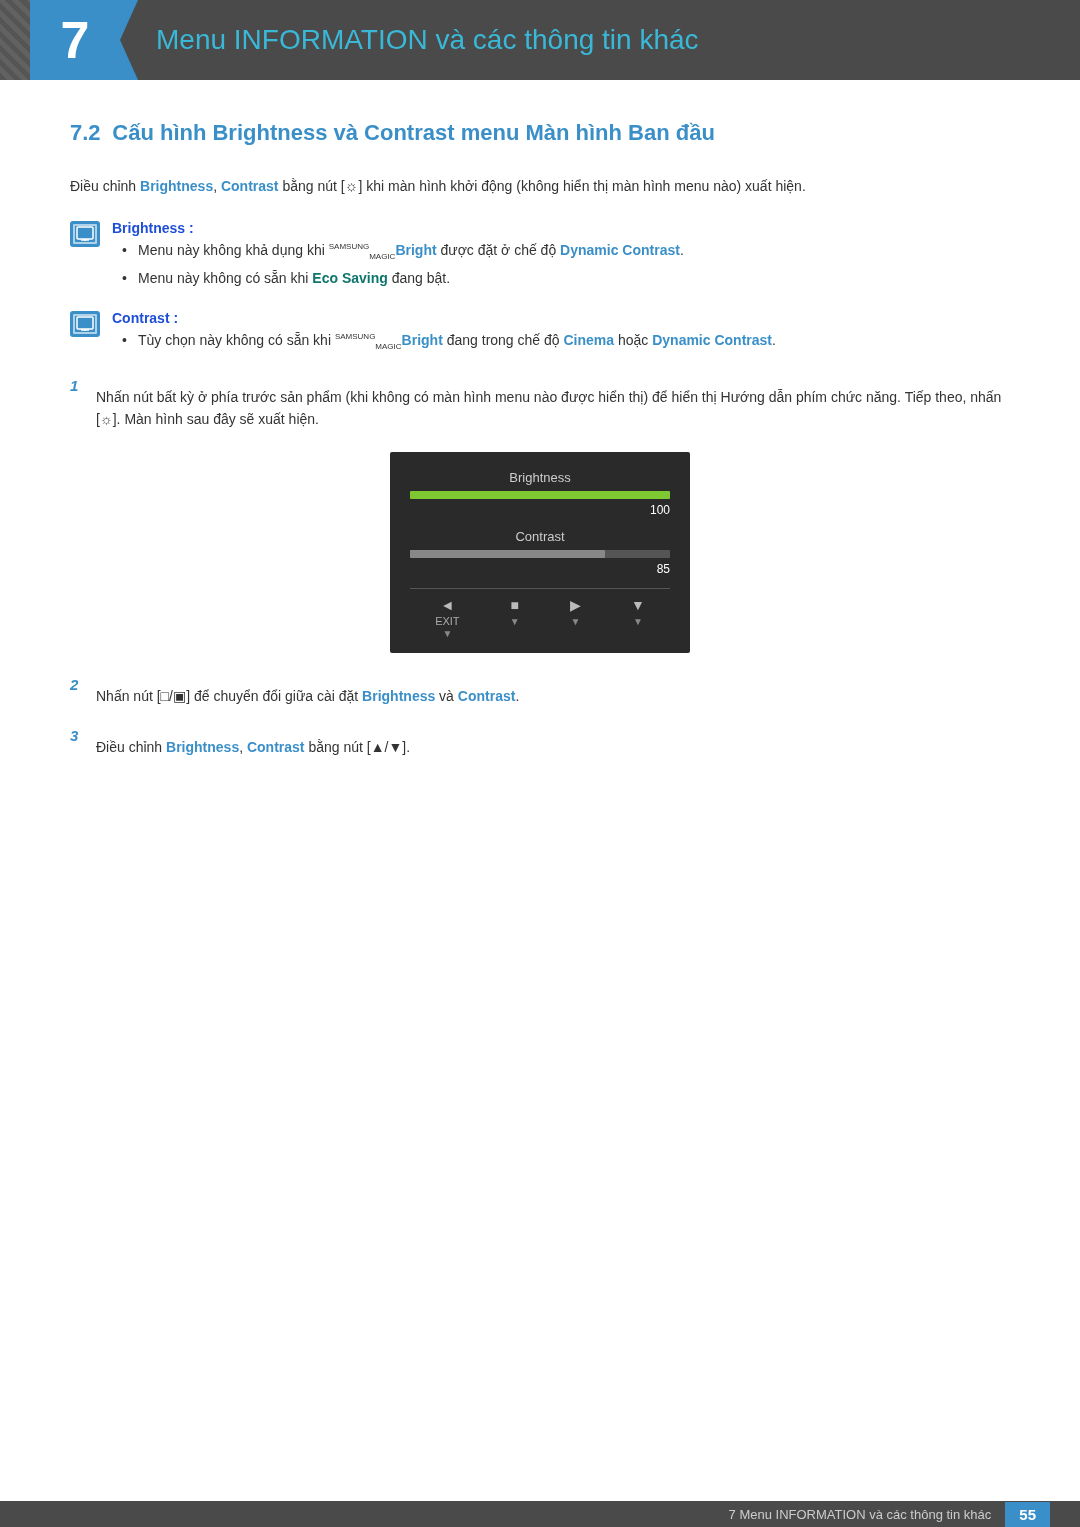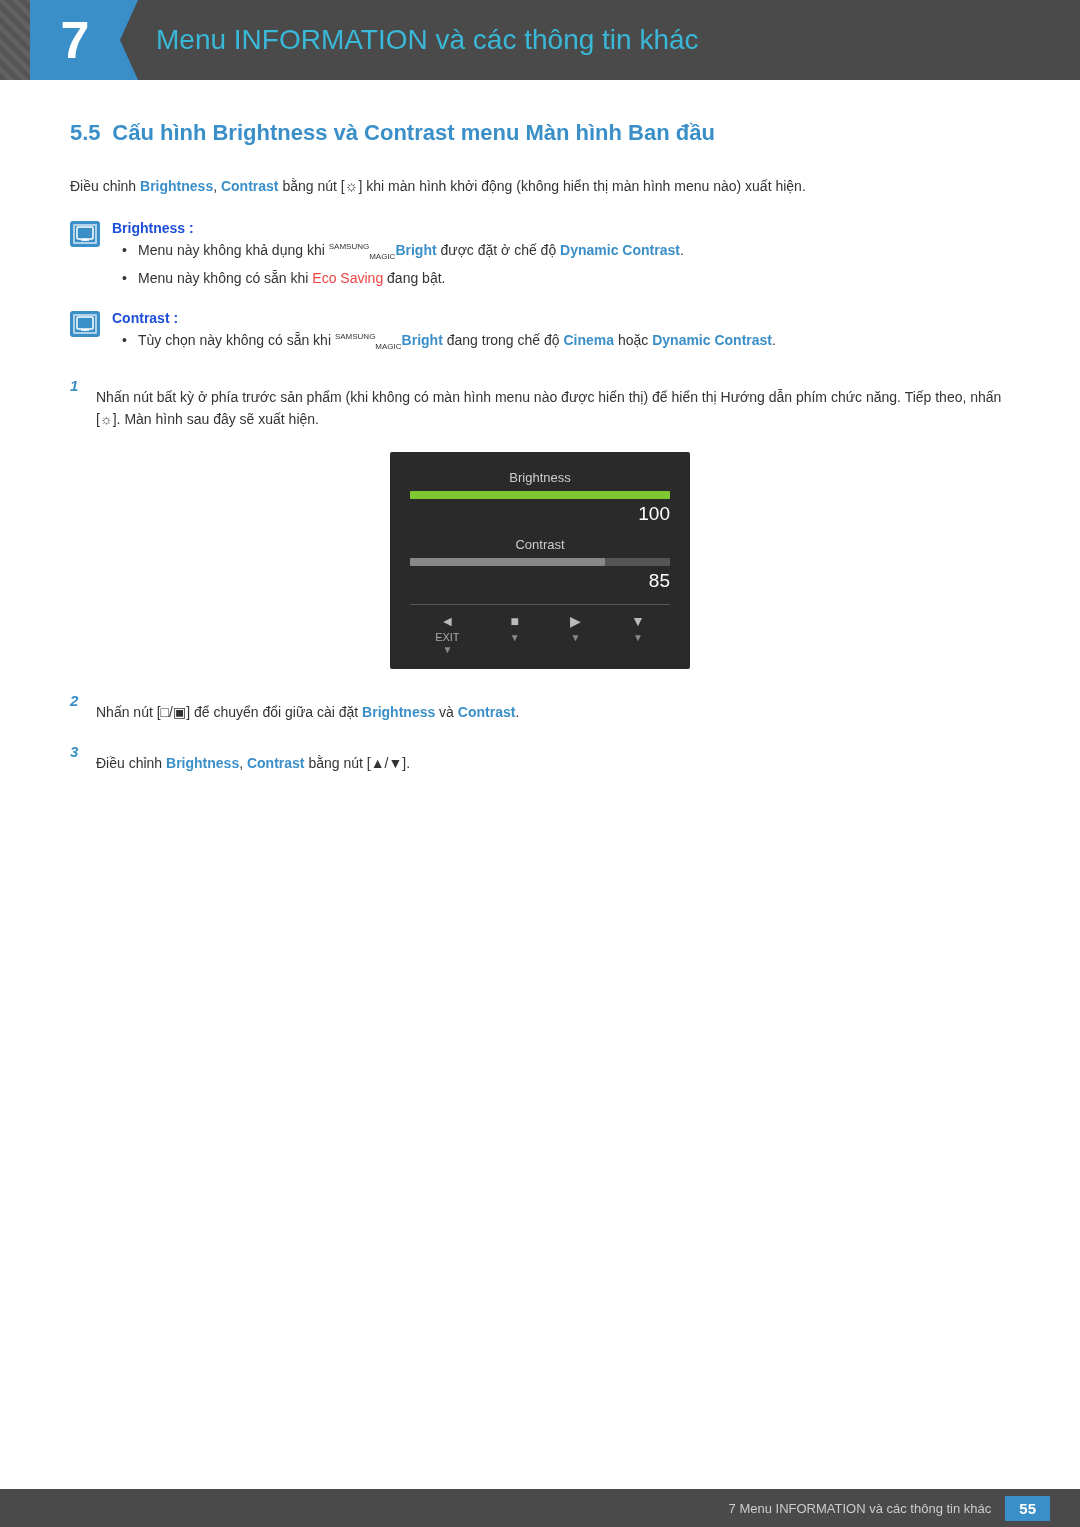--- a/index.html
+++ b/index.html
@@ -188,21 +188,21 @@
       background: #7ec832;
       border-radius: 1px;
     }
     .slider-fill-gray {
       height: 100%;
       background: #888;
       border-radius: 1px;
     }
     .slider-value {
       color: #fff;
-      font-size: 19px;
+      font-size: 12px;
       text-align: right;
       margin-top: 2px;
     }
     .monitor-footer {
       display: flex;
       justify-content: space-around;
       border-top: 1px solid #555;
       padding-top: 8px;
       margin-top: 6px;
     }
@@ -214,30 +214,30 @@
     .footer-btn-icon {
       display: block;
       font-size: 14px;
       color: #bbb;
       margin-bottom: 2px;
       text-align: center;
     }
 
     
     .highlight-blue { color: #3a8fc8; font-weight: bold; }
-    .highlight-green { color: #ef4444; font-weight: normal; }
+    .highlight-green { color: #0f766e; font-weight: bold; }
 
     
     .page-footer {
       position: absolute;
       bottom: 0;
       left: 0;
       right: 0;
       background: #4a4a4a;
-      height: 38px;
+      height: 26px;
       display: flex;
       align-items: center;
       justify-content: flex-end;
       padding: 0 30px;
     }
     .footer-text {
       color: #ccc;
       font-size: 13px;
     }
     .footer-page {
@@ -270,21 +270,21 @@
   <div class="hatch-bg"></div>
   <div class="chapter-number-box">
     <span class="chapter-number">7</span>
   </div>
   <div class="chapter-title">Menu INFORMATION và các thông tin khác</div>
 </div>
 
 <div class="content">
 
   <div class="section-heading">
-    <span class="section-number">5.5</span>
+    <span class="section-number">7.2</span>
     <span style="display:inline;">&nbsp;</span>
     <span class="section-title">Cấu hình Brightness và Contrast menu Màn hình Ban đầu</span>
   </div>
 
   <p class="intro-para">
     Điều chỉnh <strong><span class="highlight-blue">Brightness</span></strong>,
     <strong><span class="highlight-blue">Contrast</span></strong>
     bằng nút [<span style="font-size:15px;">☼</span>] khi màn hình khởi động (không hiển thị màn hình menu nào) xuất hiện.
   </p>
 

